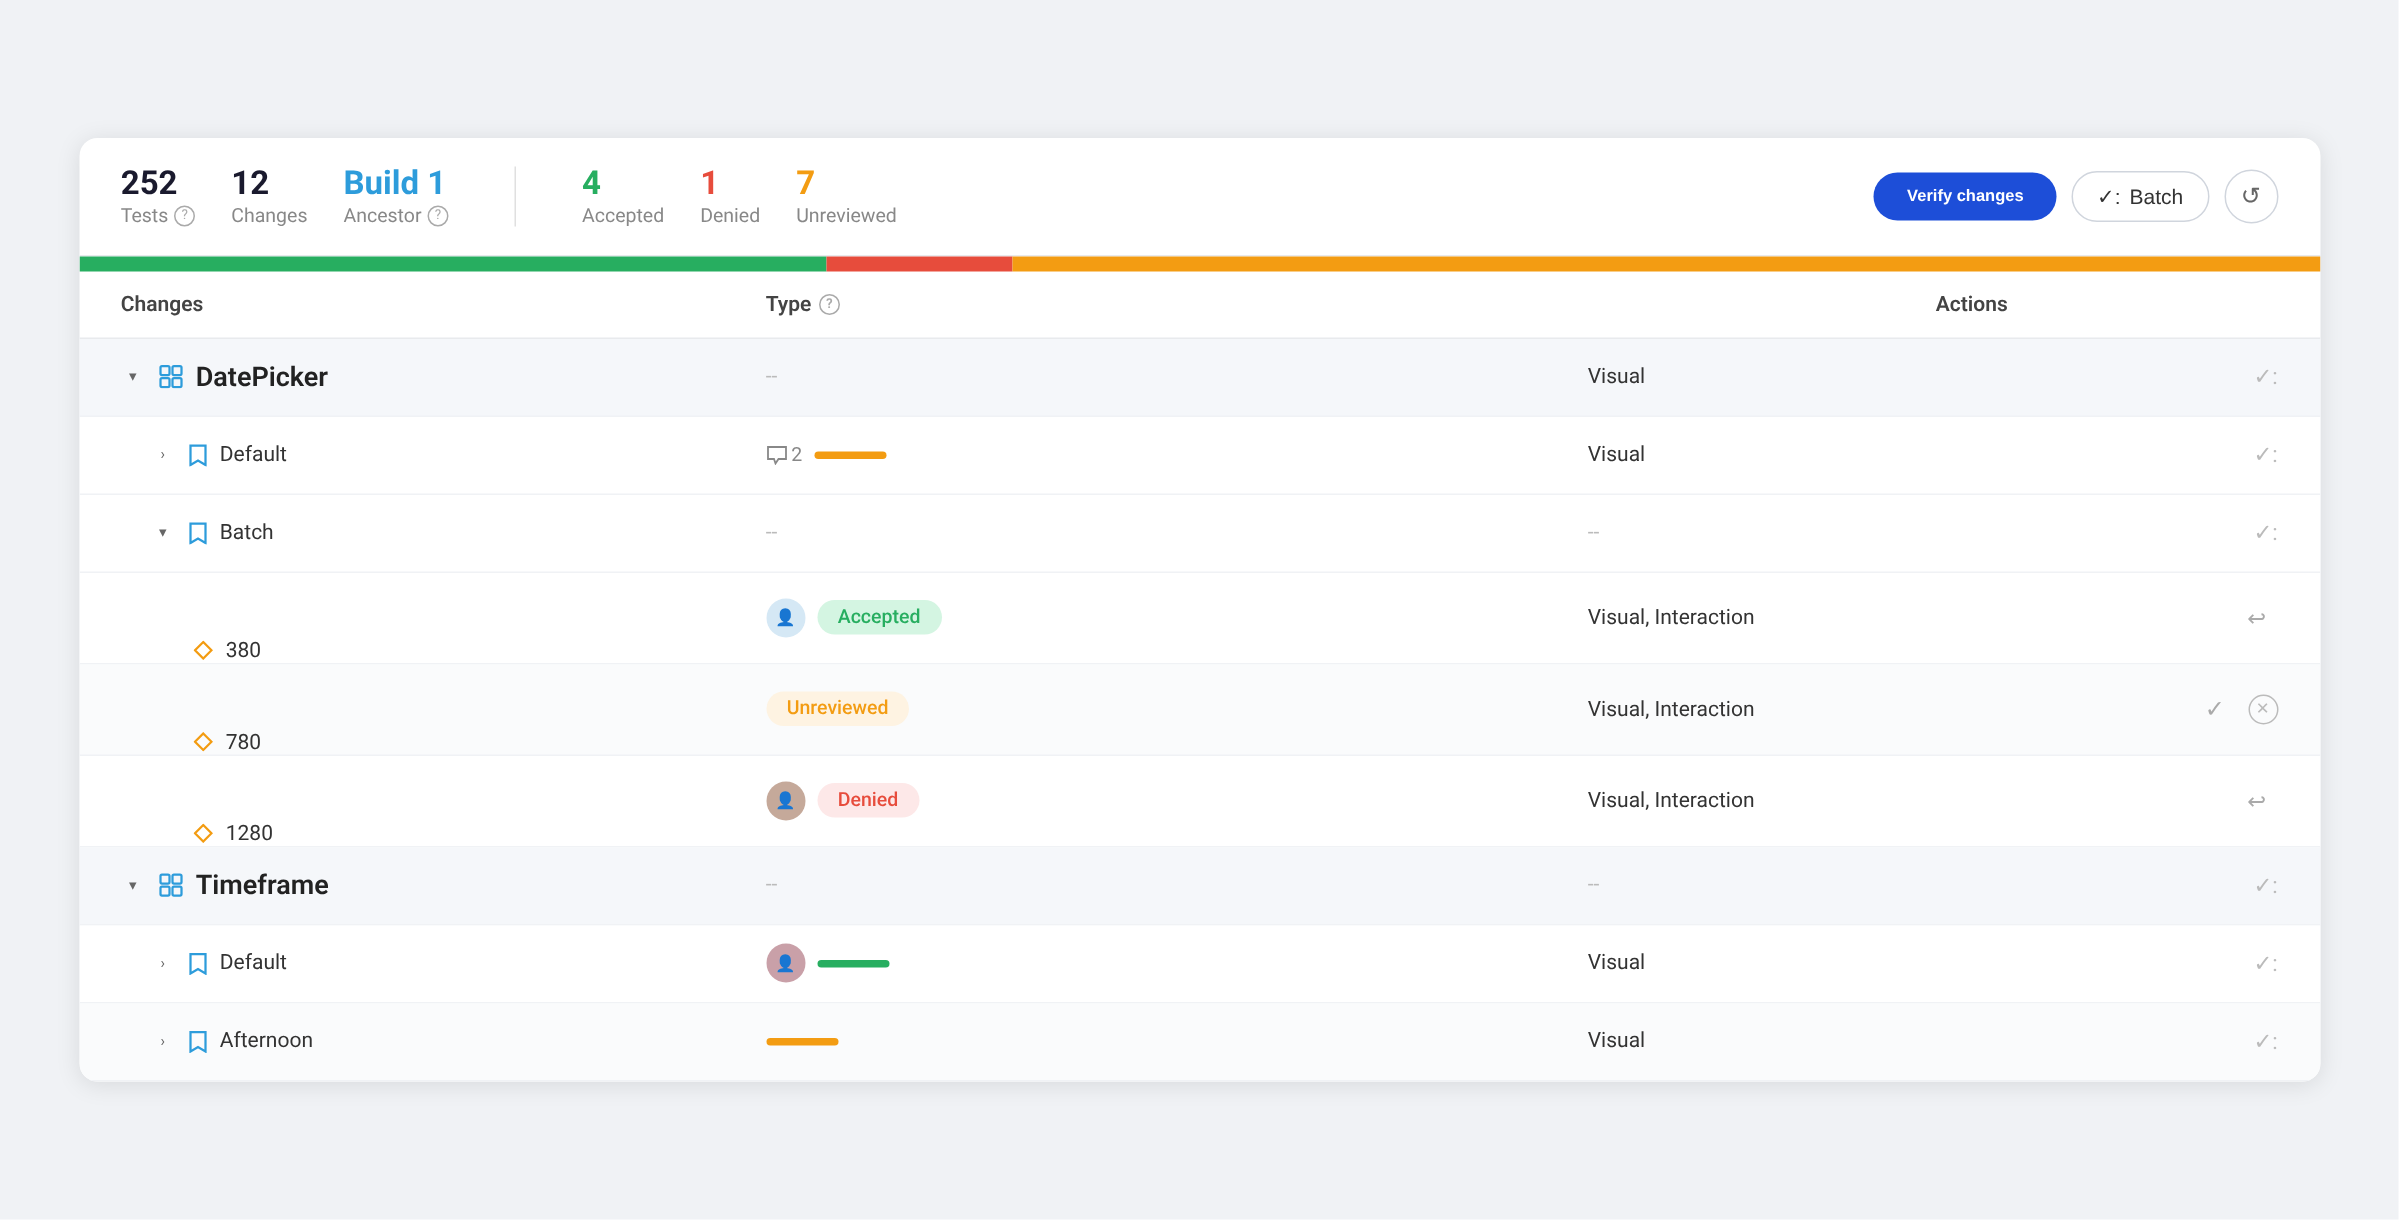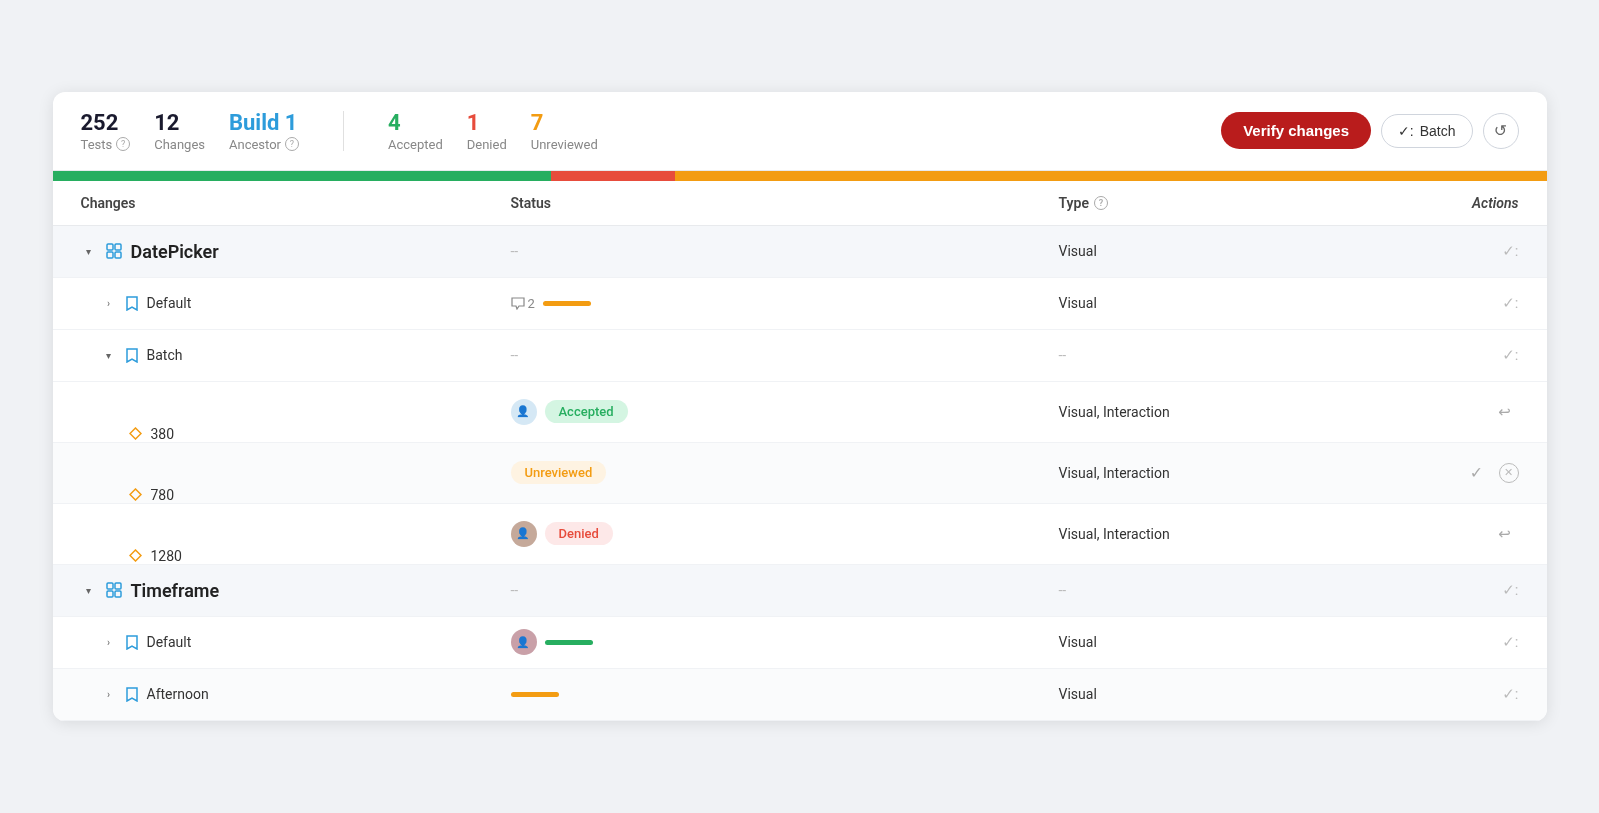--- a/index.html
+++ b/index.html
@@ -72,26 +72,26 @@
       background: #e0e0e0;
       margin: 0 20px;
     }
     .header-actions {
       margin-left: auto;
       display: flex;
       align-items: center;
       gap: 10px;
     }
     .btn-verify {
-      background: #b91c1c;
+      background: #1d4ed8;
       color: #fff;
       border: none;
       border-radius: 22px;
       padding: 10px 22px;
-      font-size: 15px;
+      font-size: 11px;
       font-weight: 600;
       cursor: pointer;
       white-space: nowrap;
       text-align: center;
     }
     .btn-batch {
       display: flex;
       align-items: center;
       gap: 6px;
       border: 1.5px solid #d0d5dd;
@@ -339,26 +339,25 @@
   </div>
 
   <div class="progress-bar">
     <div class="progress-green"></div>
     <div class="progress-red"></div>
     <div class="progress-orange"></div>
   </div>
 
   <div class="table-header">
     <div class="col-header">Changes</div>
-    <div class="col-header">Status</div>
     <div class="col-header">
       <span>Type</span>
       <span class="help-icon">?</span>
     </div>
-    <div class="col-header" style="justify-content:flex-end;font-style:italic;">Actions</div>
+    <div class="col-header" style="justify-content:flex-end;">Actions</div>
   </div>
 
   <div class="table-body">
 
     <div class="table-row group-row">
       <div class="cell">
         <span class="chevron">▾</span>
         <span class="icon-grid">
           <svg width="16" height="16" viewBox="0 0 16 16" fill="none">
             <rect x="1" y="1" width="6" height="6" rx="1" stroke="#2d9cdb" stroke-width="1.5"></rect>

